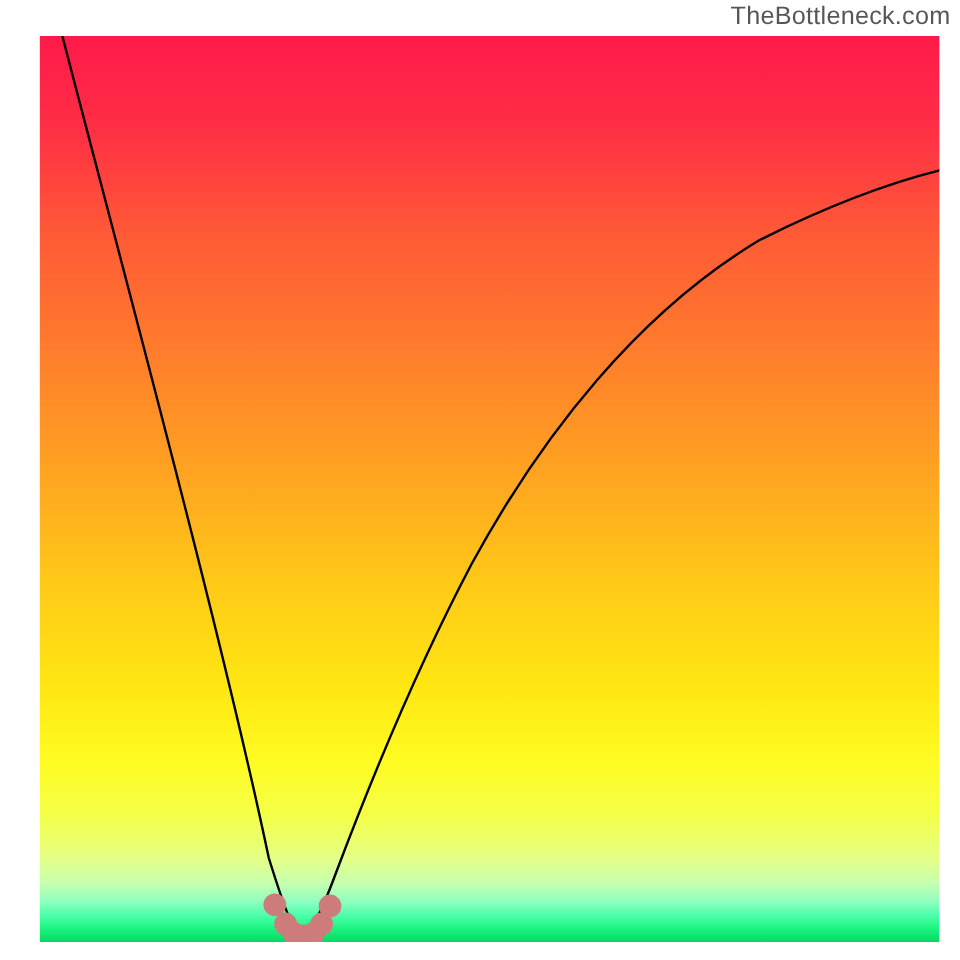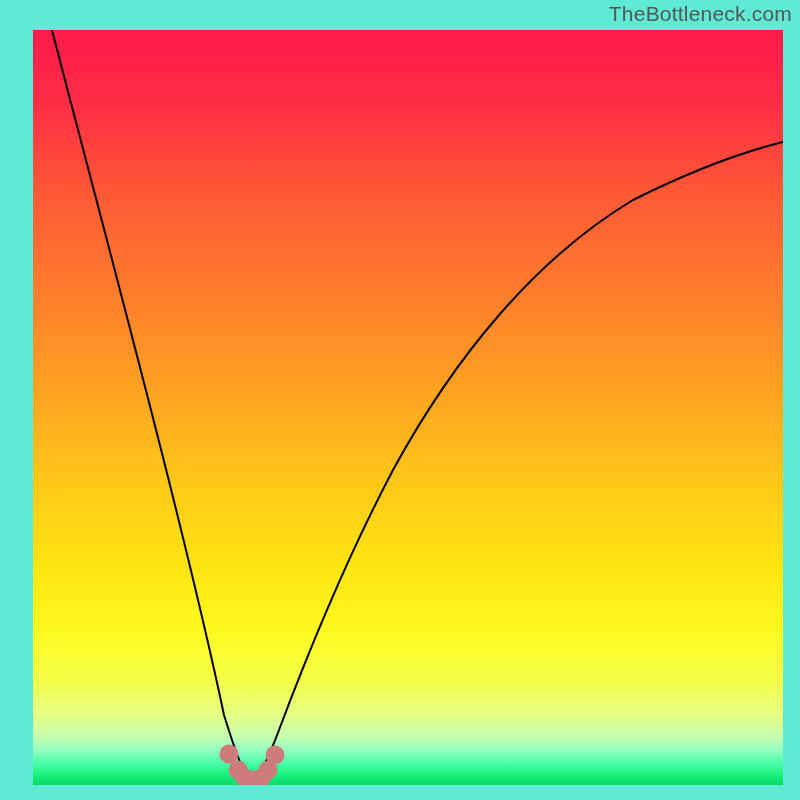--- a/index.html
+++ b/index.html
@@ -10,21 +10,21 @@
     background: #000;
     overflow: hidden;
     font-family: Arial, Helvetica, sans-serif;
   }
   .frame {
     position: absolute;
     left: 0;
     top: 0;
     width: 800px;
     height: 800px;
-    background: #5eead4;
+    background: #ffffff;
   }
   .watermark {
     position: absolute;
     top: 2px;
     right: 8px;
     color: #565656;
     font-size: 21px;
     letter-spacing: 0.2px;
     z-index: 10;
   }

